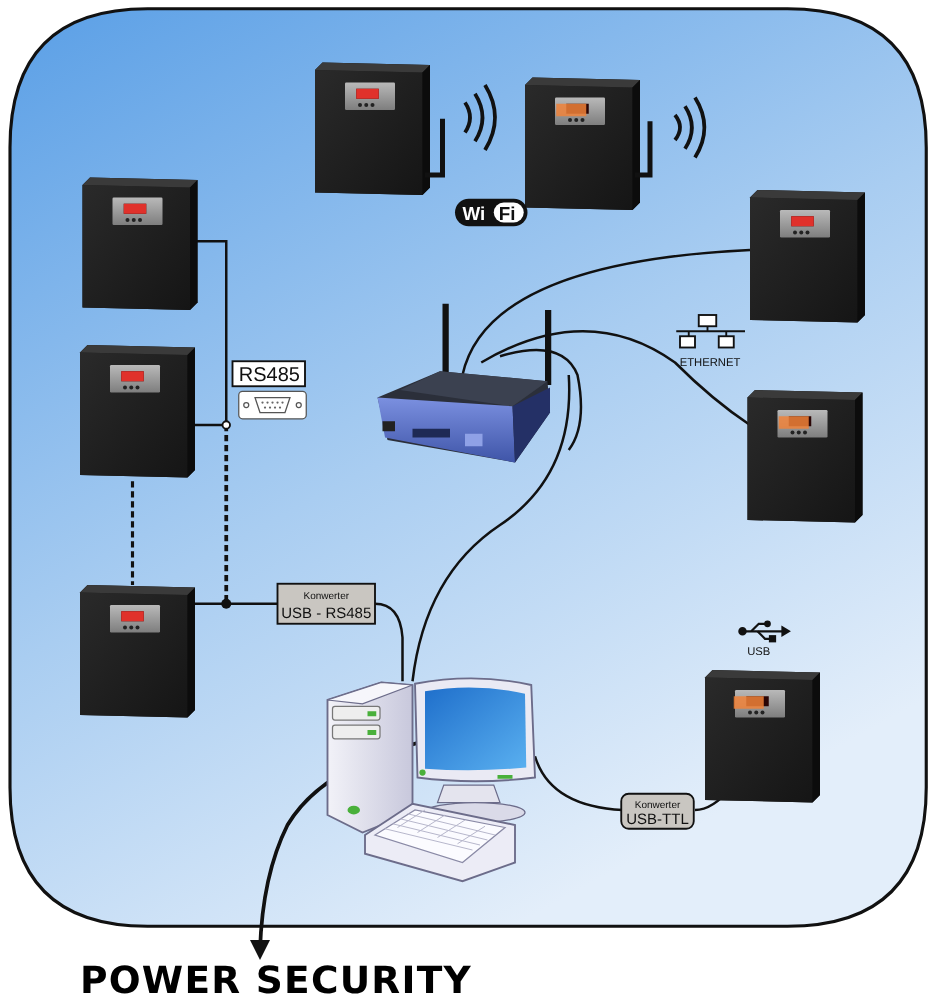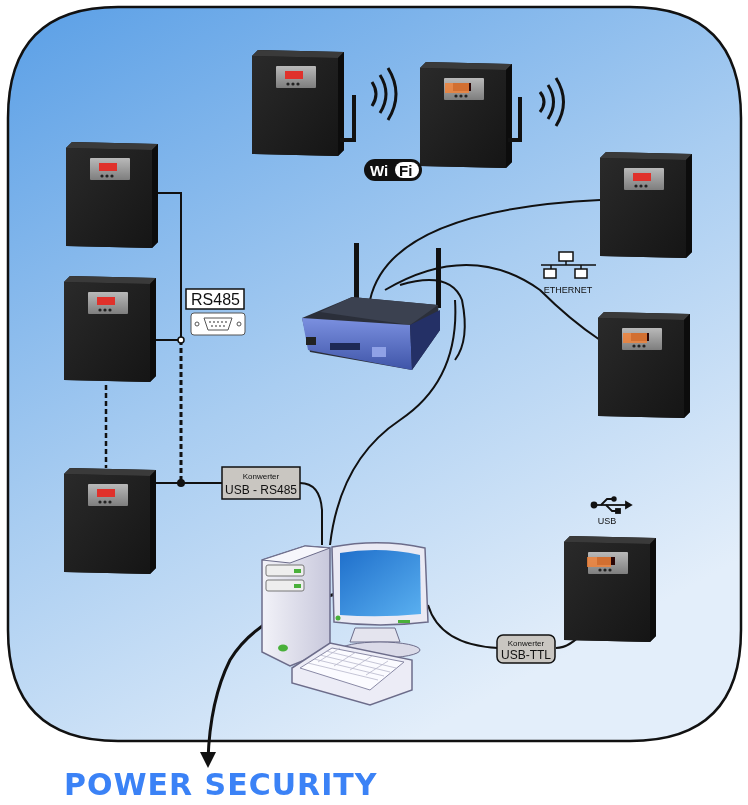--- a/index.html
+++ b/index.html
@@ -1,19 +1,19 @@
 <!DOCTYPE html>
 <html><head>
 <meta charset="utf-8">
 <style>
   html,body{margin:0;padding:0;background:#fff;}
   body{width:748px;height:805px;position:relative;overflow:hidden;font-family:"Liberation Sans",sans-serif;}
   #diagram{position:absolute;left:0;top:0;width:748px;height:805px;}
   .lbl{font-family:"Liberation Sans",sans-serif;fill:#111;}
-  .title{position:absolute;left:64px;top:767px;font-family:"DejaVu Sans",sans-serif;font-weight:bold;font-size:30px;letter-spacing:1px;color:#3b82f6;}
+  .title{position:absolute;left:64px;top:767px;font-family:"DejaVu Sans",sans-serif;font-weight:bold;font-size:30px;letter-spacing:1px;color:#000000;}
 </style>
 </head>
 <body>
 
 <svg id="diagram" viewBox="0 0 748 805" xmlns="http://www.w3.org/2000/svg">
   <defs>
     <linearGradient id="bg" x1="0" y1="0" x2="0.55" y2="1">
       <stop offset="0" stop-color="#5a9fe6"></stop>
       <stop offset="0.55" stop-color="#a9cdf1"></stop>
       <stop offset="1" stop-color="#e3eefa"></stop>

